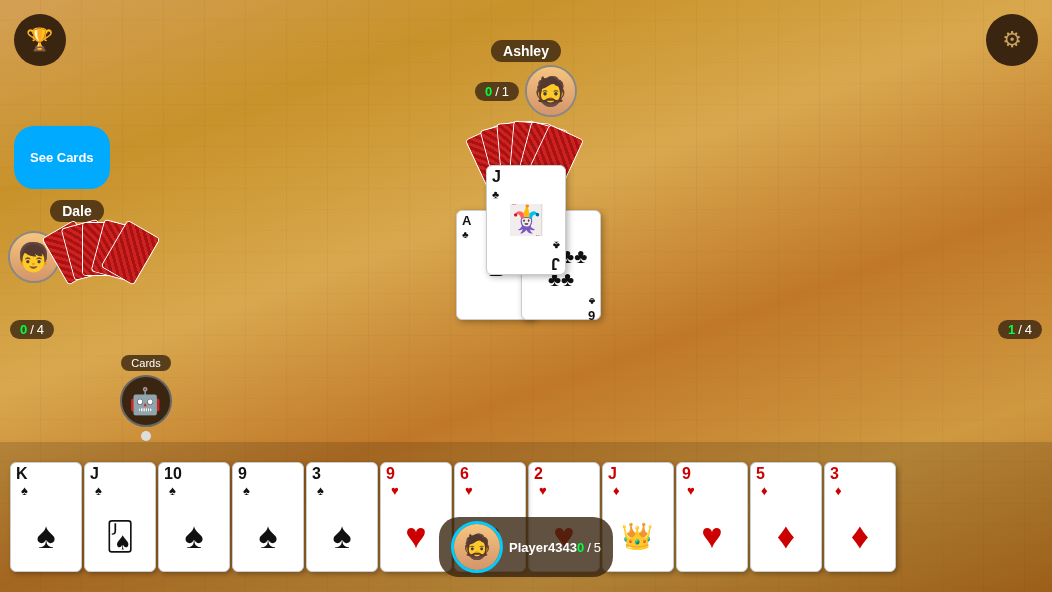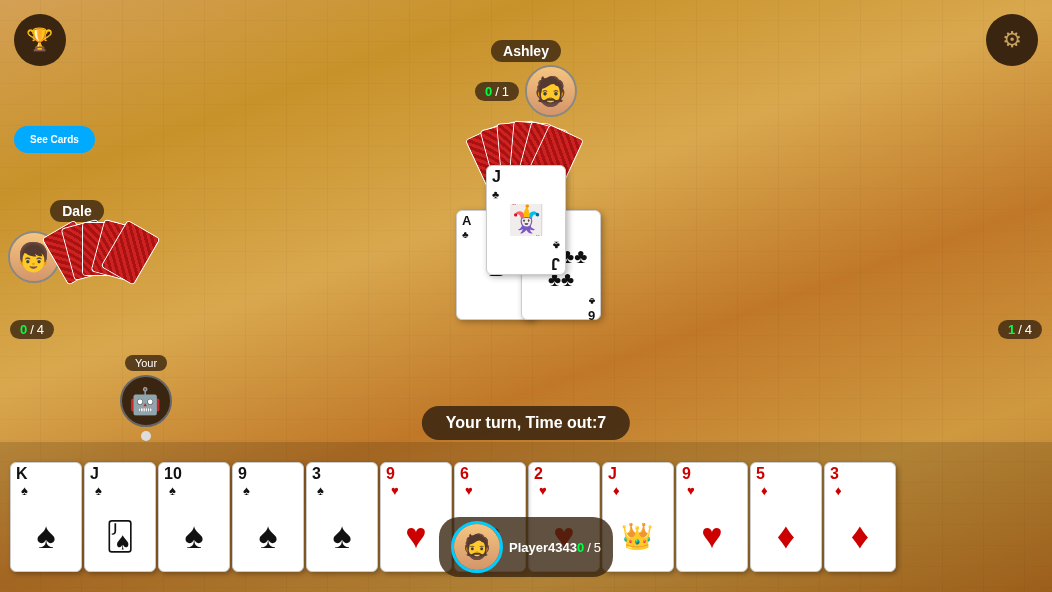--- a/index.html
+++ b/index.html
@@ -62,22 +62,22 @@
 
     
     .see-cards-btn {
       position: absolute;
       top: 126px;
       left: 14px;
       background: #00aaff;
       color: white;
       border: none;
       border-radius: 20px;
-      padding: 8px 16px;
-      font-size: 10px;
+      padding: 24px 16px;
+      font-size: 13px;
       font-weight: bold;
       cursor: pointer;
       z-index: 10;
     }
 
     
     .player-info {
       display: flex;
       flex-direction: column;
       align-items: center;
@@ -508,26 +508,25 @@
       <div style="flex:1; display:flex; align-items:center; justify-content:center; font-size:20px; color:#111; flex-wrap:wrap; padding:2px;">
         <span>♣♣</span>
           <span>♣♣</span>
           <span>♣♣</span>
       </div>
       <div class="hand-card-top black-suit" style="transform:rotate(180deg); align-self:flex-end; font-size:13px;">6<br><span style="font-size:10px;">♣</span></div>
     </div>
   </div>
 
   <div class="auto-section">
-    <div class="auto-badge">Your</div>
+    <div class="auto-badge">Cards</div>
     <div class="auto-robot-btn">🤖</div>
     <div class="auto-dot"></div>
   </div>
 
-  <div class="status-bar">Your turn, Time out:7</div>
 
   <div class="hand-area">
 
     <div class="hand-card">
       <div class="hand-card-top black-suit">K<br><span class="hand-card-suit">♠</span></div>
       <div class="hand-card-center black-suit">♠</div>
     </div>
 
     <div class="hand-card">
       <div class="hand-card-top black-suit">J<br><span class="hand-card-suit">♠</span></div>

